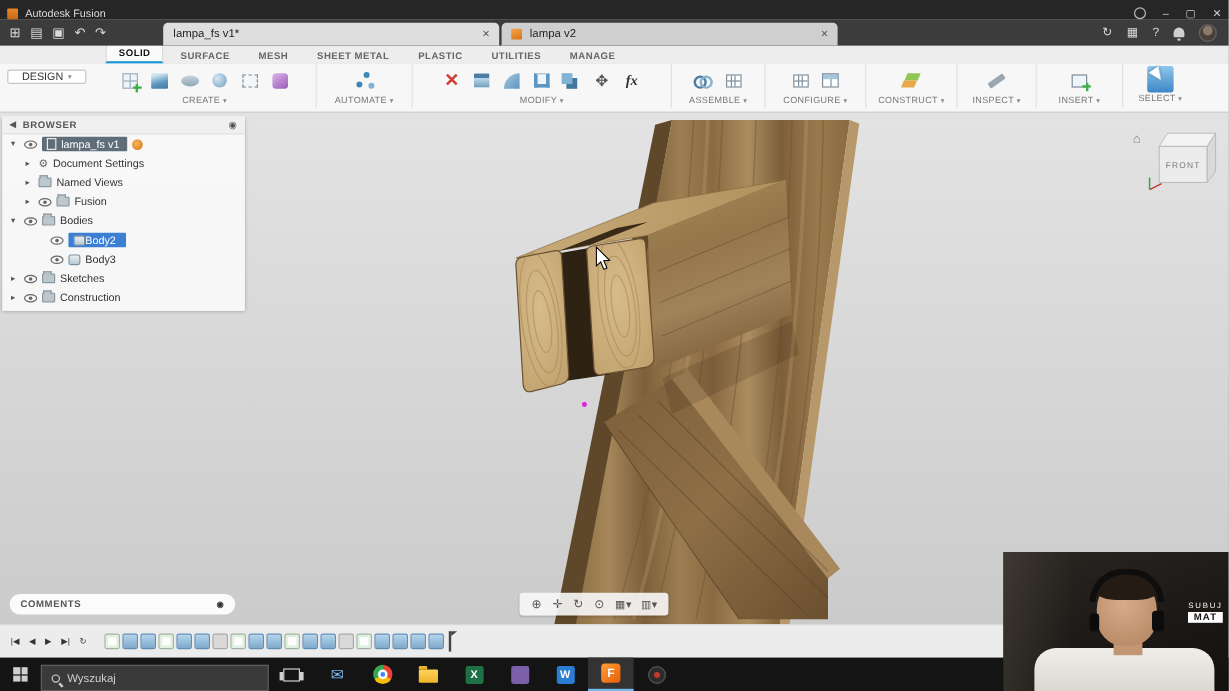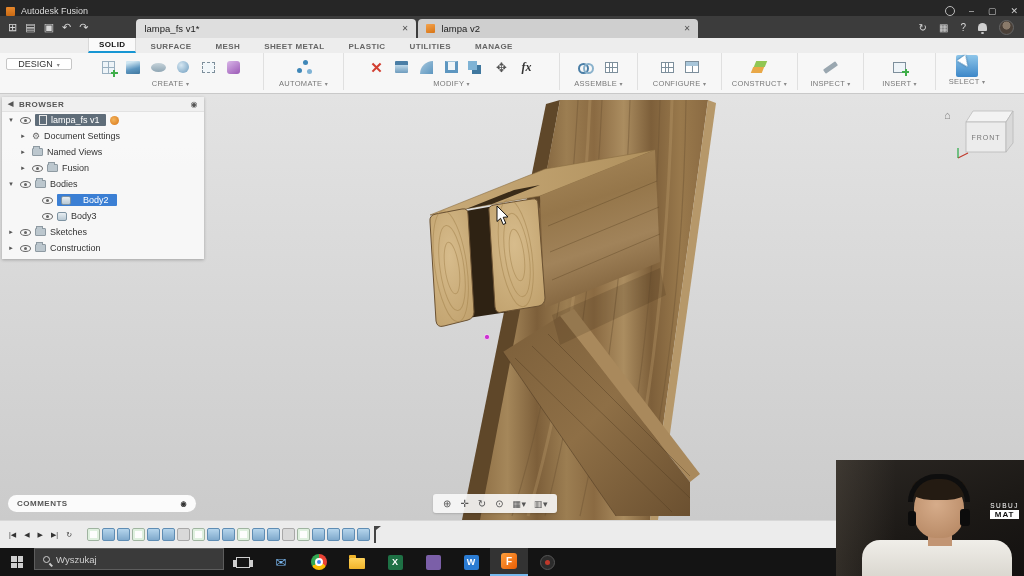--- a/index.html
+++ b/index.html
@@ -103,21 +103,21 @@
   .brow { height:16px; display:flex; align-items:center; font-size:9px; color:#333; gap:4px; }
   .exp { width:10px; text-align:center; font-size:7px; color:#555; flex:none; }
   .eye { width:11px; height:7px; border:1px solid #666; border-radius:50%; position:relative; flex:none; }
   .eye::after { content:""; position:absolute; left:3px; top:1px; width:3px; height:3px; border-radius:50%; background:#666; }
   .folderIco { width:11px; height:8px; background:#bcc7ce; border:1px solid #8e9aa2; border-radius:1px; position:relative; flex:none; }
   .folderIco::before { content:""; position:absolute; top:-3px; left:0; width:5px; height:2px; background:#bcc7ce; border:1px solid #8e9aa2; border-bottom:none; }
   .gearIco { font-size:9px; color:#666; flex:none; line-height:1; }
   .bodyIco { width:10px; height:9px; background:linear-gradient(#e8eef2,#b9c9d4); border:1px solid #7e93a2; border-radius:2px; flex:none; }
   .docIco { width:8px; height:10px; border:1px solid #e8e8e8; background:transparent; flex:none; }
   .rootchip { display:flex; align-items:center; gap:4px; background:#5f6d79; color:#fff; padding:1px 6px 1px 4px; border-radius:1px; }
-  .selchip { display:flex; align-items:center; gap:12px; background:#3b7fd4; color:#fff; padding:1px 8px 1px 4px; border-radius:1px; }
+  .selchip { display:flex; align-items:center; gap:0; background:#3b7fd4; color:#fff; padding:1px 8px 1px 4px; border-radius:1px; }
   .unsavedIco { width:9px; height:9px; border-radius:50%; background:radial-gradient(circle at 40% 40%, #f3b45c, #d87415); flex:none; }
 
   
   .comments { position:absolute; left:8px; top:495px; width:188px; height:17px; background:rgba(255,255,255,.92);
     border-radius:9px; display:flex; align-items:center; justify-content:space-between; padding:0 9px;
     font-size:8px; font-weight:bold; letter-spacing:.5px; color:#555; z-index:21; }
   .navbar { position:absolute; left:433px; top:494px; height:19px; background:rgba(248,248,248,.9);
     border-radius:3px; display:flex; align-items:center; gap:9px; padding:0 10px; font-size:10px; color:#555; z-index:21;
     box-shadow:0 1px 2px rgba(0,0,0,.15); }
   .navbar .ndrop { font-size:9px; letter-spacing:-1px; }
@@ -129,21 +129,21 @@
   .tfeatures { display:flex; align-items:center; gap:2px; margin-left:10px; }
   .tf { width:13px; height:13px; border-radius:2px; }
   .tf.s { background:#fdfdfd; border:1px solid #9fb4a0; box-shadow:inset 0 0 0 2px #dff0df; }
   .tf.b { background:linear-gradient(#b5d5ec,#7fa9cc); border:1px solid #5f8db4; }
   .tf.g { background:#d9d9d9; border:1px solid #a8a8a8; }
   .tl-marker { width:2px; height:17px; background:#444; margin-left:4px; position:relative; }
   .tl-marker::before { content:""; position:absolute; top:0; left:2px; border-top:4px solid #444; border-right:5px solid transparent; }
 
   
   .taskbar { position:absolute; left:0; top:548px; width:1024px; height:28px; background:#141414;
-    display:flex; align-items:flex-start; z-index:30; }
+    display:flex; align-items:flex-end; z-index:30; }
   .tbbtn { width:38px; height:28px; display:flex; align-items:center; justify-content:center; }
   .winlogo { width:12px; height:12px; display:grid; grid-template:1fr 1fr / 1fr 1fr; gap:1px; }
   .winlogo span { background:#cfcfcf; }
   .searchbox { width:190px; height:22px; background:#3a3a3a; border:1px solid #5d5d5d; display:flex; align-items:center; gap:6px; padding:0 8px; }
   .magIco { width:7px; height:7px; border:1.5px solid #cfcfcf; border-radius:50%; position:relative; flex:none; }
   .magIco::after { content:""; position:absolute; width:4px; height:1.5px; background:#cfcfcf; transform:rotate(45deg); left:5px; top:7px; }
   .searchbox input { background:transparent; border:none; outline:none; color:#ddd; font-size:9.5px; width:150px; font-family:"Liberation Sans",sans-serif; }
   .searchbox input::placeholder { color:#cfcfcf; opacity:1; }
   .tview { width:14px; height:11px; border:1px solid #cfcfcf; position:relative; background:#141414; }
   .tview::before { content:""; position:absolute; left:-4px; top:2px; width:3px; height:7px; background:#cfcfcf; }

